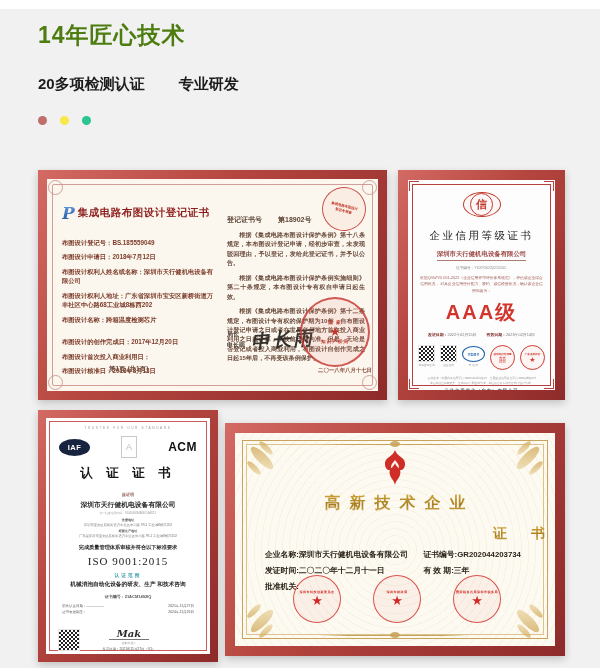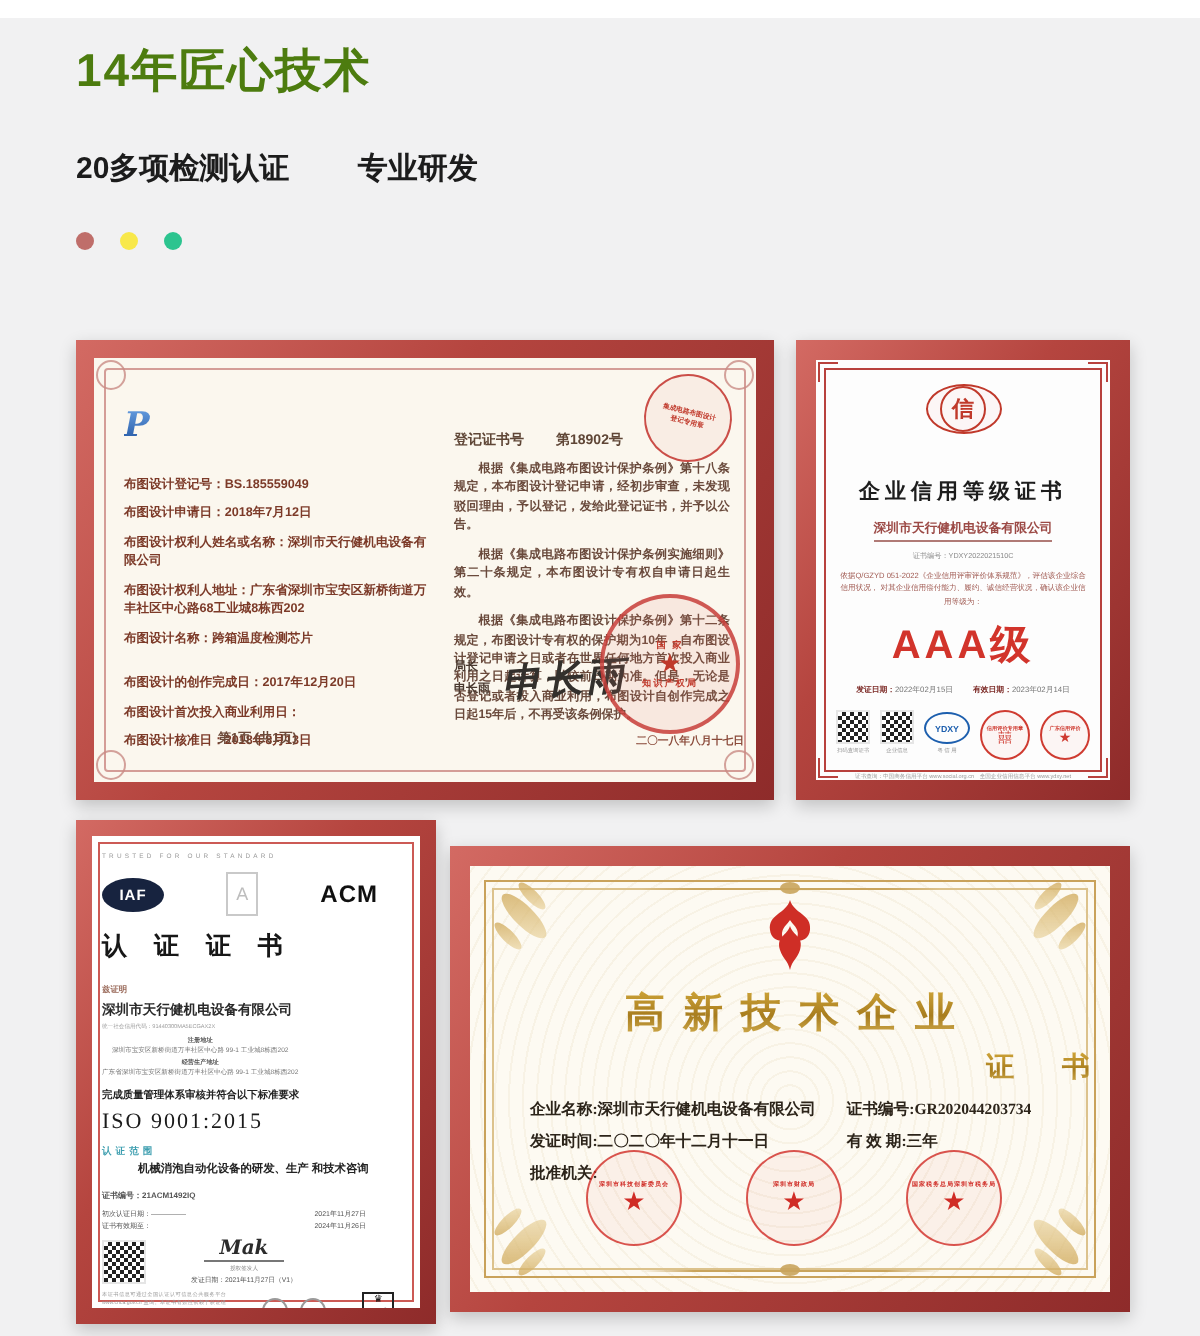--- a/index.html
+++ b/index.html
@@ -74,21 +74,21 @@
   .cr-border{position:absolute;inset:4px;border:1.3px solid #b8413d;}
   .cr-corner{position:absolute;width:9px;height:9px;border:1px solid #b8413d;}
   .cr-corner.tl{left:1px;top:1px;border-right:none;border-bottom:none;}
   .cr-corner.tr{right:1px;top:1px;border-left:none;border-bottom:none;}
   .cr-corner.bl{left:1px;bottom:1px;border-right:none;border-top:none;}
   .cr-corner.br{right:1px;bottom:1px;border-left:none;border-top:none;}
   .cr-col{position:absolute;inset:8px 7px;display:flex;flex-direction:column;align-items:center;}
   .cr-seal{width:36px;height:36px;border-radius:50%;border:1.6px solid #c0392b;display:flex;align-items:center;justify-content:center;margin-top:4px;background:rgba(230,120,115,.05);}
   .cr-seal-in{width:21px;height:21px;border-radius:50%;border:1px solid #c0392b;display:flex;align-items:center;justify-content:center;
     font-size:11px;font-weight:800;color:#c0392b;font-family:"DejaVu Serif",serif;}
-  .cr-title{margin-top:22px;font-size:10.5px;font-weight:700;letter-spacing:2.5px;color:#1d1d1d;white-space:nowrap;}
+  .cr-title{margin-top:12px;font-size:10.5px;font-weight:400;letter-spacing:2.5px;color:#1d1d1d;white-space:nowrap;}
   .cr-company{margin-top:7px;font-size:6.4px;font-weight:700;color:#9c4a46;border-bottom:.5px solid #b07a76;padding-bottom:1px;}
   .cr-no{margin-top:5px;font-size:3.6px;color:#8a8a8a;}
   .cr-body{margin-top:5px;font-size:3.8px;color:#a05a52;line-height:1.7;text-align:center;padding:0 4px;}
   .cr-grade{margin-top:5px;font-size:20px;font-weight:900;color:#d2342b;letter-spacing:2px;}
   .cr-dates{margin-top:6px;display:flex;gap:10px;font-size:3.9px;color:#777;}
   .cr-dates b{color:#7c2a26;}
   .cr-row{margin-top:8px;display:flex;align-items:flex-start;gap:5px;}
   .cr-item{display:flex;flex-direction:column;align-items:center;gap:1px;}
   .qr{background:repeating-conic-gradient(#222 0% 25%, #fff 0% 50%);background-size:4px 4px;border:1px solid #e5e5e5;}
   .cr-qr{width:15px;height:15px;}
@@ -98,41 +98,41 @@
   .cr-stamp{width:23px;height:23px;border-radius:50%;border:1.3px solid #cf3b31;color:#cf3b31;display:flex;flex-direction:column;align-items:center;justify-content:center;background:rgba(231,112,106,.06);}
   .cr-stamp .t{font-size:2.6px;font-weight:700;}
   .cr-stamp .g{font-size:7px;line-height:1;}
   .cr-footer{margin-top:6px;font-size:2.8px;color:#9a9a9a;line-height:1.6;text-align:center;padding:0 3px;}
   .cr-org{margin-top:3px;font-size:4.3px;font-weight:700;color:#5c5c5c;letter-spacing:1px;}
 
   
   #cert-iso{left:38px;top:410px;width:180px;height:252px;}
   #cert-iso .paper{inset:8px;background:#ffffff;}
   .iso-border{position:absolute;inset:3px;border:1px solid #cc5a55;}
-  .iso-col{position:absolute;inset:6px 5px;display:flex;flex-direction:column;align-items:flex-start;}
+  .iso-col{position:absolute;inset:6px 5px;display:flex;flex-direction:column;align-items:center;}
   .iso-top{font-size:3.2px;letter-spacing:1.6px;color:#9a9a9a;margin-top:2px;}
   .iso-logos{width:138px;display:flex;justify-content:space-between;align-items:center;margin-top:6px;}
   .iaf{width:31px;height:17px;background:#17233f;border-radius:50%;color:#fff;font-size:7.5px;font-weight:800;display:flex;align-items:center;justify-content:center;letter-spacing:.5px;}
   .amark{width:14px;height:20px;border:1px solid #c9c9c9;color:#bdbdbd;font-size:9px;display:flex;align-items:center;justify-content:center;}
   .acm{font-size:12px;font-weight:900;color:#101010;letter-spacing:.5px;}
   .iso-title{margin-top:7px;font-size:12.5px;font-weight:800;letter-spacing:5px;color:#171717;white-space:nowrap;}
   .iso-line{width:120px;height:1.5px;background:#49a8b8;margin-top:3px;}
   .iso-certify{margin-top:7px;font-size:4.2px;color:#9a6a5a;font-weight:700;}
   .iso-company{margin-top:3px;font-size:6.8px;font-weight:800;color:#2a2a2a;}
   .iso-sub{margin-top:1px;font-size:2.8px;color:#9c9c9c;}
   .iso-addr{margin-top:3px;font-size:3.3px;color:#777;line-height:1.65;text-align:center;}
   .iso-addr b{font-size:3.1px;color:#555;}
   .iso-audit{margin-top:4px;font-size:5.2px;font-weight:800;color:#222;}
   .iso-standard{margin-top:4px;font-size:11px;font-family:"Liberation Serif",serif;color:#1b1b1b;letter-spacing:1px;}
   .iso-scope-label{margin-top:5px;font-size:4.8px;color:#3f9fb0;letter-spacing:2px;font-weight:700;}
   .iso-scope{margin-top:2px;font-size:5.7px;font-weight:800;color:#232323;line-height:1.6;text-align:center;padding:0 18px;}
   .iso-certno{margin-top:5px;font-size:4px;color:#555;font-weight:700;}
   .iso-dates{width:132px;margin-top:4px;font-size:3.5px;color:#555;}
   .iso-dates .r{display:flex;justify-content:space-between;line-height:1.8;}
-  .iso-signrow{width:140px;margin-top:3px;display:flex;align-items:center;justify-content:space-between;}
+  .iso-signrow{width:140px;margin-top:13px;display:flex;align-items:center;justify-content:space-between;}
   .iso-qr{width:20px;height:20px;}
   .iso-signmid{display:flex;flex-direction:column;align-items:center;}
   .iso-script{font-family:"DejaVu Serif",serif;font-style:italic;font-weight:700;font-size:10px;color:#2c2c2c;border-bottom:.5px solid #777;padding:0 8px;}
   .iso-signcap{font-size:2.8px;color:#888;margin-top:1px;}
   .iso-issline{font-size:3.4px;color:#555;margin-top:2px;}
   .iso-footer{width:146px;margin-top:4px;display:flex;align-items:flex-start;justify-content:space-between;}
   .iso-fleft{width:62px;font-size:2.6px;color:#999;line-height:1.55;text-align:justify;}
   .iso-mini-stamps{display:flex;gap:6px;margin-top:3px;}
   .iso-mini{width:11px;height:11px;border-radius:50%;border:1px solid #9a9a9a;color:#9a9a9a;font-size:4px;display:flex;align-items:center;justify-content:center;}
   .ukas{display:flex;flex-direction:column;align-items:center;border:1px solid #222;padding:1px 2px;}
@@ -158,31 +158,31 @@
   .ht-corner.bl{left:10px;bottom:10px;transform:scaleY(-1);}
   .ht-corner.br{right:10px;bottom:10px;transform:scale(-1,-1);}
   .ht-divider{position:absolute;left:50%;transform:translateX(-50%);width:150px;height:6px;display:flex;align-items:center;justify-content:center;}
   .ht-divider::before{content:"";position:absolute;left:0;right:0;top:2.5px;height:1px;
     background:linear-gradient(90deg,transparent,#c9a45c 18%,#c9a45c 82%,transparent);}
   .ht-divider .knot{position:relative;width:10px;height:6px;background:#c9a45c;border-radius:50%;opacity:.9;}
   .ht-div-top{top:8px;}
   .ht-div-bot{bottom:8px;}
   .ht-flame{position:absolute;left:50%;transform:translateX(-50%);top:16px;}
   .ht-title{position:absolute;left:0;right:0;top:60px;text-align:center;
-    font-size:20px;font-weight:900;letter-spacing:9px;
+    font-size:16px;font-weight:900;letter-spacing:9px;
     background:linear-gradient(180deg,#d3a93c,#a87d1e 55%,#d9b558);
     -webkit-background-clip:text;background-clip:text;-webkit-text-fill-color:transparent;color:#bb8f2a;
     text-indent:9px;white-space:nowrap;}
   .ht-sub{position:absolute;left:0;right:0;top:92px;text-align:right;font-size:14px;font-weight:900;letter-spacing:10px;text-indent:10px;
     background:linear-gradient(180deg,#d3a93c,#a87d1e 55%,#d9b558);
     -webkit-background-clip:text;background-clip:text;-webkit-text-fill-color:transparent;color:#bb8f2a;}
   .ht-fields{position:absolute;left:30px;right:26px;top:114px;display:flex;}
   .ht-fl{flex:1.5;}
   .ht-fr{flex:1;}
-  .ht-field{font-size:7.8px;font-weight:700;color:#2c241a;line-height:2.05;white-space:nowrap;font-family:Liberation Serif, serif;}
+  .ht-field{font-size:7.8px;font-weight:700;color:#2c241a;line-height:2.05;white-space:nowrap;}
   .ht-seals{position:absolute;left:58px;top:142px;display:flex;gap:32px;}
   .ht-seal{width:46px;height:46px;border-radius:50%;border:1.6px solid rgba(208,44,38,.8);
     background:rgba(222,66,56,.05);display:flex;flex-direction:column;align-items:center;justify-content:center;color:#d02c26;}
   .ht-seal .t{font-size:3px;font-weight:700;letter-spacing:.5px;text-align:center;line-height:1.4;}
   .ht-seal .g{font-size:13px;line-height:1.1;}
 </style>
 </head>
 <body>
 
 <div class="top-strip"></div>
@@ -204,20 +204,21 @@
   <div class="paper">
     <div class="ic-inner"></div>
     <span class="ic-curl tl"></span>
     <span class="ic-curl tr"></span>
     <span class="ic-curl bl"></span>
     <span class="ic-curl br"></span>
 
     <div class="ic-left">
       <div class="ic-title-row">
         <span class="ic-logo">P</span>
+        <span class="ic-title">集成电路布图设计登记证书</span>
       </div>
       <div class="ic-fields">
         <div class="ic-field"><span>布图设计登记号：</span><span>BS.185559049</span></div>
         <div class="ic-field"><span>布图设计申请日：</span><span>2018年7月12日</span></div>
         <div class="ic-field"><span>布图设计权利人姓名或名称：</span><span>深圳市天行健机电设备有限公司</span></div>
         <div class="ic-field"><span>布图设计权利人地址：</span><span>广东省深圳市宝安区新桥街道万丰社区中心路68工业城8栋西202</span></div>
         <div class="ic-field"><span>布图设计名称：</span><span>跨箱温度检测芯片</span></div>
         <div class="ic-field gap"><span>布图设计的创作完成日：</span><span>2017年12月20日</span></div>
         <div class="ic-field"><span>布图设计首次投入商业利用日：</span><span></span></div>
         <div class="ic-field"><span>布图设计核准日：</span><span>2018年8月13日</span></div>

